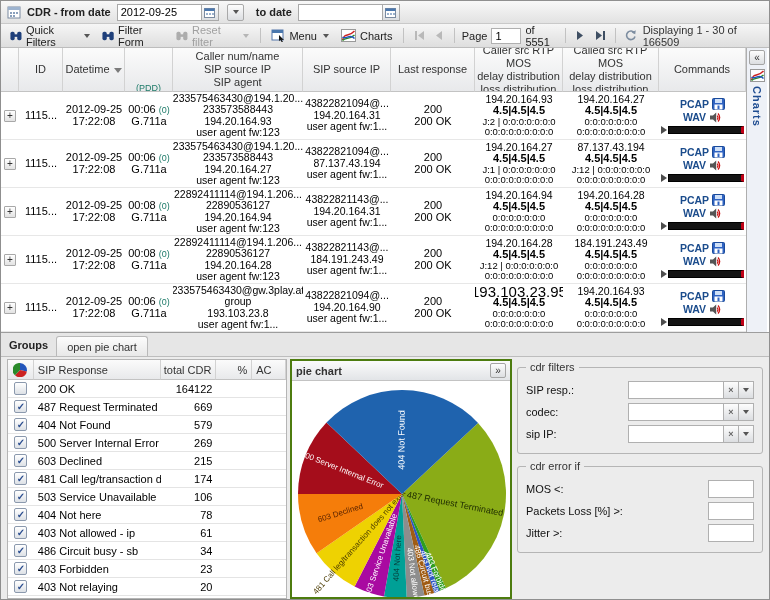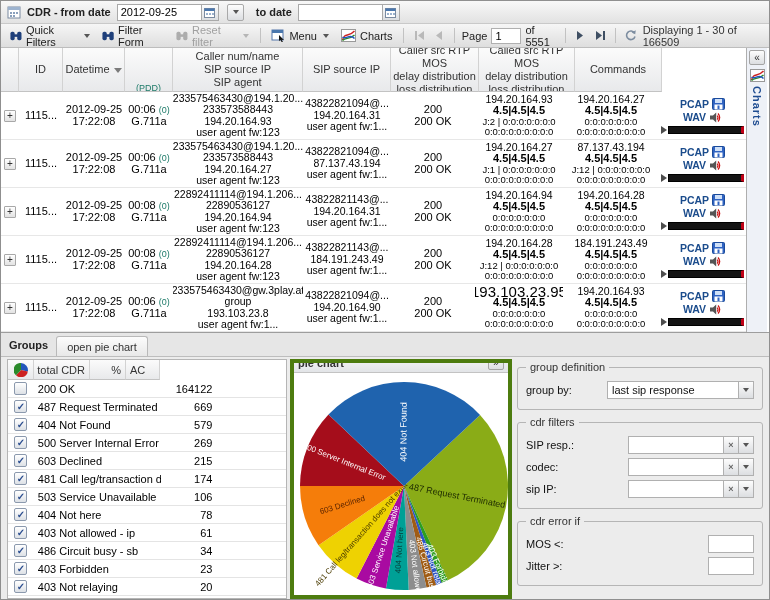--- a/index.html
+++ b/index.html
@@ -59,21 +59,21 @@
   
   .sip-panel { width:280px; flex:0 0 280px; background:#fff; border:1px solid #b5b5b5; overflow:hidden; }
   .sip-hrow { display:flex; height:20px; }
   .sip-hcell { background:linear-gradient(#fbfbfb,#e8e9eb); border-right:1px solid #d2d2d2; border-bottom:1px solid #c3c3c3; font-size:11px; color:#333; display:flex; align-items:center; padding:0 4px; overflow:hidden; white-space:nowrap; }
   .sip-row { display:flex; height:18px; border-bottom:1px solid #e4e4e4; align-items:center; }
   .sip-cell { font-size:11px; color:#000; padding:0 4px; overflow:hidden; white-space:nowrap; }
   .cb { width:13px; height:13px; border:1px solid #8b99ad; border-radius:2px; background:linear-gradient(#fff,#dde1e6); font-size:10px; line-height:11px; text-align:center; color:#2a4d8f; font-weight:bold; }
   .num { text-align:right; }
 
   
-  .pie-panel { width:222px; flex:0 0 222px; border:4px solid #4d7c0f; background:#fff; display:flex; flex-direction:column; overflow:hidden;justify-content:flex-end; }
+  .pie-panel { width:222px; flex:0 0 222px; border:2px solid #4d7c0f; background:#fff; display:flex; flex-direction:column; overflow:hidden; }
   .pie-header { height:20px; flex:0 0 20px; background:linear-gradient(#fbfbfb,#e2e4e7); border-bottom:1px solid #c3c3c3; display:flex; align-items:center; padding:0 4px; }
   .pie-title { font-size:11px; font-weight:bold; color:#333; flex:1; }
   .pie-body { flex:1; display:flex; align-items:flex-start; justify-content:center; }
 
   
   .def-panel { flex:1; padding:2px 6px 0 2px; overflow:hidden; }
   fieldset { border:1px solid #b5b5b5; border-radius:3px; padding:4px 8px 6px; margin-bottom:6px; background:transparent; }
   legend { font-size:11px; color:#333; padding:0 4px; }
   .frow { display:flex; align-items:center; margin:4px 0; font-size:11px; color:#111; }
   .frow .lbl { flex:1; }
@@ -223,20 +223,23 @@
           <div class="hcell" style="width: 130px;">
             <div>Caller num/name</div>
             <div>SIP source IP</div>
             <div>SIP agent</div>
           </div>
           <div class="hcell" style="width: 88px; gap: 16px;">
             <div>Called num</div>
             <div>SIP source IP</div>
             <div>SIP agent</div>
           </div>
+          <div class="hcell" style="width: 84px;">
+            <div>Last response</div>
+          </div>
           <div class="hcell" style="width: 88px;">
             <div>Caller src RTP MOS</div>
             <div>delay distribution</div>
             <div>loss distribution</div>
           </div>
           <div class="hcell" style="width: 96px;">
             <div>Called src RTP MOS</div>
             <div>delay distribution</div>
             <div>loss distribution</div>
           </div>
@@ -587,20 +590,21 @@
     <div class="bottom-cols">
       <div class="sip-panel">
         <div class="sip-hrow" id="sip-header">
             <div class="sip-hcell" style="width: 26px; justify-content: center;">
               <svg width="14" height="14" viewBox="0 0 14 14">
                 <path d="M7 7 L7 0 A7 7 0 0 1 13.8 8.5 Z" fill="#2255bb"></path>
                 <path d="M7 7 L13.8 8.5 A7 7 0 0 1 2 12.3 Z" fill="#cc2222"></path>
                 <path d="M7 7 L2 12.3 A7 7 0 0 1 7 0 Z" fill="#2a8a2a"></path>
               </svg>
             </div>
+            <div class="sip-hcell" style="width: 128px;">SIP Response</div>
             <div class="sip-hcell" style="width: 56px; justify-content: flex-end;">total CDR</div>
             <div class="sip-hcell" style="width: 36px; justify-content: flex-end;">%</div>
             <div class="sip-hcell" style="width: 34px;">AC</div>
           </div>
         <div id="sip-body">
             <div class="sip-row">
               <div class="sip-cell" style="width: 26px; display: flex; justify-content: center;">
                 <div class="cb"></div>
               </div>
               <div class="sip-cell" style="width: 128px;">200 OK</div>
@@ -745,32 +749,20 @@
               <text x="48.5" y="132.3" transform="rotate(-17.4 48.5 132.3)" text-anchor="middle" dominant-baseline="middle" font-size="8" fill="#5c2500" font-family="&quot;Liberation Sans&quot;, sans-serif">603 Declined</text>
               <path d="M110,113 L6.00,113.04 A104,104 0 0 1 34.49,41.48 Z" fill="#a50d1b"></path>
               <text x="50.1" y="89.1" transform="rotate(21.7 50.1 89.1)" text-anchor="middle" dominant-baseline="middle" font-size="8" fill="#ffffff" font-family="&quot;Liberation Sans&quot;, sans-serif">500 Server Internal Error</text>
               <path d="M110,113 L34.49,41.48 A104,104 0 0 1 186.06,42.07 Z" fill="#1f63ae"></path>
               <text x="110.2" y="58.9" transform="rotate(-89.8 110.2 58.9)" text-anchor="middle" dominant-baseline="middle" font-size="9" fill="#ffffff" font-family="&quot;Liberation Sans&quot;, sans-serif">404 Not Found</text>
             </svg>
           </div>
       </div>
       <div class="def-panel">
         <fieldset>
-          <legend>group definition</legend>
-          <div class="frow">
-            <span class="lbl">group by:</span>
-            <span class="combo">
-              <span class="sel" style="width:132px;">last sip response</span>
-              <span class="ctrig">
-                  <span class="caret" style="margin:0;"></span>
-                </span>
-            </span>
-          </div>
-        </fieldset>
-        <fieldset>
           <legend>cdr filters</legend>
           <div id="cdr-filter-rows">
               <div class="frow">
                 <span class="lbl">SIP resp.:</span>
                 <span class="combo">
                   <input class="tinput" style="width: 96px;">
                   <span class="ctrig">×</span>
                   <span class="ctrig">
                     <span class="caret" style="margin: 0px;"></span>
                   </span>
@@ -798,20 +790,24 @@
               </div>
             </div>
         </fieldset>
         <fieldset>
           <legend>cdr error if</legend>
           <div class="frow">
             <span class="lbl">MOS &lt;:</span>
             <input class="tinput" style="width: 46px;">
           </div>
           <div class="frow">
+            <span class="lbl">Packets Loss [%] &gt;:</span>
+            <input class="tinput" style="width: 46px;">
+          </div>
+          <div class="frow">
             <span class="lbl">Jitter &gt;:</span>
             <input class="tinput" style="width: 46px;">
           </div>
 
         </fieldset>
       </div>
     </div>
   </div>
 </div>
 

